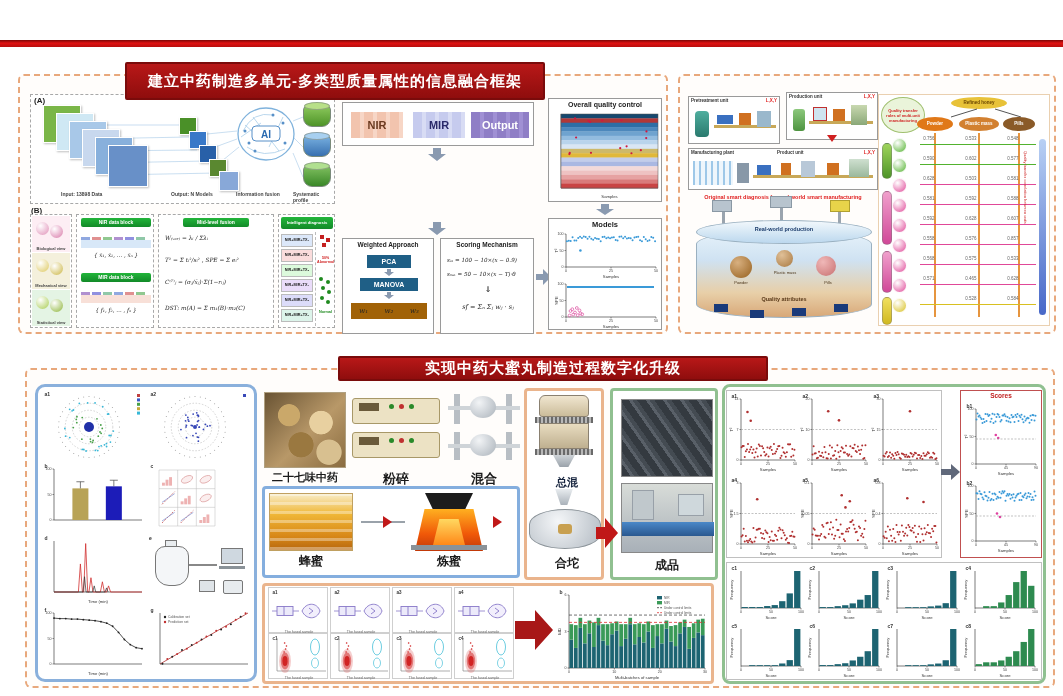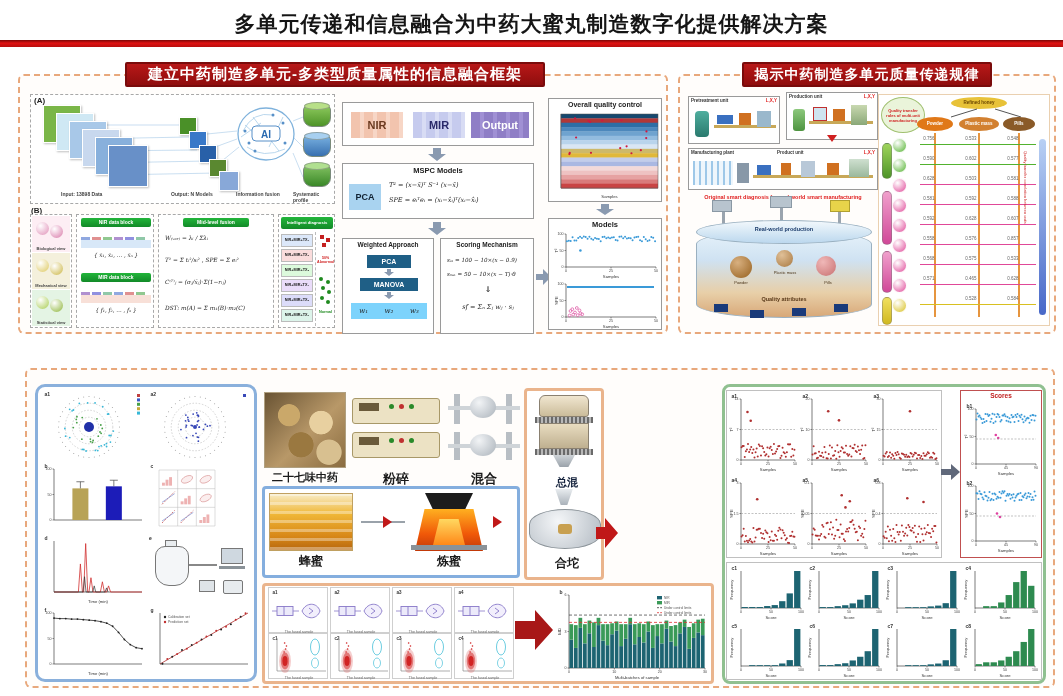--- a/index.html
+++ b/index.html
@@ -31,25 +31,24 @@
   .sq{position:absolute;border:1px solid #fff;box-shadow:1px 1px 2px rgba(0,0,0,.25)}
   .greenhdr{background:linear-gradient(#22b53a,#128a28);color:#fff;font-weight:bold;text-align:center;
             border-radius:2px}
   .mfont{font-family:"DejaVu Serif",serif;font-style:italic}
 </style>
 </head>
 <body>
 
 <div class="stage">
 
-  <div class="title">多单元传递和信息融合为中药大蜜丸制造数字化提供解决方案</div>
   <div class="redbar"></div>
 
-  <div class="phead" style="left:125px;top:62px;width:420px;height:25px;font-size:15px">建立中药制造多单元-多类型质量属性的信息融合框架</div>
-  <div class="phead" style="left:742px;top:62px;width:250px;height:25px;font-size:14px">揭示中药制造多单元质量传递规律</div>
+  <div class="phead" style="left:125px;top:62px;width:420px;height:38px;font-size:15px">建立中药制造多单元-多类型质量属性的信息融合框架</div>
+  <div class="phead" style="left:338px;top:356px;width:430px;height:25px;font-size:15px">实现中药大蜜丸制造过程数字化升级</div>
 
   <section class="abs dashp" style="left:18px;top:74px;width:650px;height:260px">
 
     <div class="abs dash2" style="left:10px;top:18px;width:305px;height:110px">
       <span class="abs" style="left:3px;top:1px;font-size:8px;font-weight:bold">(A)</span>
       <svg class="abs" style="left:0;top:0" width="303" height="106">
         <g stroke="#8ab8e0" stroke-width="0.7" opacity="0.65">
           <line x1="48" y1="30" x2="150" y2="30"></line>
             <line x1="52" y1="44" x2="158" y2="42"></line>
           <line x1="60" y1="56" x2="166" y2="55"></line>
@@ -169,41 +168,35 @@
 
     <div class="abs gbox" style="left:322px;top:26px;width:192px;height:44px">
       <span class="chip abs" style="left:8px;top:9px;width:52px;height:26px;line-height:26px;font-size:11px;background:repeating-linear-gradient(90deg,#f2c4ae 0 9px,#f7d6c6 9px 13px);color:#6a3a20">NIR</span>
       <span class="chip abs" style="left:70px;top:9px;width:52px;height:26px;line-height:26px;font-size:11px;background:repeating-linear-gradient(90deg,#c6cbee 0 9px,#d8dcf4 9px 13px);color:#2a2a6a">MIR</span>
       <span class="chip abs" style="left:128px;top:9px;width:58px;height:26px;line-height:26px;font-size:11px;background:repeating-linear-gradient(90deg,#8f7ec6 0 9px,#a090d4 9px 13px);color:#fff">Output</span>
     </div>
     <svg class="abs" style="left:408px;top:72px" width="18" height="14">
       <polygon points="5,0 13,0 13,6 18,6 9,13 0,6 5,6" fill="#8a9ab0"></polygon>
       </svg>
 
-    <div class="abs gbox" style="left:322px;top:87px;width:192px;height:56px">
-      <div style="text-align:center;font-size:7.5px;font-weight:bold;padding-top:2px">MSPC Models</div>
-      <span class="chip abs" style="left:6px;top:20px;width:32px;height:26px;line-height:26px;font-size:9px;background:#a9d3f0;color:#123">PCA</span>
-      <div class="abs mfont" style="left:46px;top:17px;font-size:6.5px">T² = (x−x̄)ᵀ S⁻¹ (x−x̄)</div>
-      <div class="abs mfont" style="left:46px;top:32px;font-size:6.5px">SPE = eᵢᵀeᵢ = (xᵢ−x̂ᵢ)ᵀ(xᵢ−x̂ᵢ)</div>
-    </div>
     <svg class="abs" style="left:408px;top:146px" width="18" height="14">
       <polygon points="5,0 13,0 13,6 18,6 9,13 0,6 5,6" fill="#8a9ab0"></polygon>
       </svg>
 
     <div class="abs gbox" style="left:322px;top:162px;width:92px;height:96px">
       <div style="text-align:center;font-size:6.5px;font-weight:bold;padding-top:2px">Weighted Approach</div>
       <span class="chip abs" style="left:24px;top:16px;width:44px;height:13px;line-height:13px;font-size:7px;background:#1f5f86;color:#fff">PCA</span>
       <svg class="abs" style="left:41px;top:30px" width="10" height="8">
           <polygon points="3,0 7,0 7,3 10,3 5,7 0,3 3,3" fill="#8a9ab0"></polygon>
         </svg>
       <span class="chip abs" style="left:17px;top:39px;width:58px;height:13px;line-height:13px;font-size:7px;background:#1f5f86;color:#fff">MANOVA</span>
       <svg class="abs" style="left:41px;top:53px" width="10" height="8">
           <polygon points="3,0 7,0 7,3 10,3 5,7 0,3 3,3" fill="#8a9ab0"></polygon>
         </svg>
-      <div class="abs" style="left:8px;top:64px;width:76px;height:16px;background:#7dd3fc;display:flex;justify-content:space-around;align-items:center">
+      <div class="abs" style="left:8px;top:64px;width:76px;height:16px;background:#a16207;display:flex;justify-content:space-around;align-items:center">
         <span class="mfont" style="font-size:7px">w₁</span>
         <span class="mfont" style="font-size:7px">w₂</span>
         <span class="mfont" style="font-size:7px">w₃</span>
       </div>
     </div>
     <div class="abs gbox" style="left:420px;top:162px;width:94px;height:96px">
       <div style="text-align:center;font-size:6.5px;font-weight:bold;padding-top:2px">Scoring Mechanism</div>
       <div class="abs mfont" style="left:6px;top:18px;font-size:5.6px">sᵢₙ = 100 − 10×(x − 0.9)</div>
       <div class="abs mfont" style="left:6px;top:32px;font-size:5.6px">sₒᵤₜ = 50 − 10×(x − T)·θ</div>
       <div class="abs" style="left:0;top:46px;width:94px;text-align:center;font-size:8px">⇓</div>
@@ -840,20 +833,30 @@
     <div class="abs" style="left:26px;top:98px;width:22px;height:16px;background:linear-gradient(#e8ecef,#aab2ba);clip-path:polygon(10% 0,90% 0,65% 100%,35% 100%)"></div>
     <div class="abs" style="left:2px;top:118px;width:72px;height:40px;border-radius:50%/38%;background:radial-gradient(circle at 40% 30%,#f4f6f8,#b2bac2);border:1px solid #8a9298">
       <div class="abs" style="left:28px;top:14px;width:14px;height:10px;background:#c8a050;border-radius:3px"></div>
     </div>
     <div class="flowlab" style="left:10px;top:164px;width:60px;font-size:12px">合坨</div>
   </div>
   <svg class="abs" style="left:596px;top:518px;z-index:4" width="22" height="30">
     <polygon points="0,9 9,9 9,0 22,15 9,30 9,21 0,21" fill="#c01818"></polygon>
     </svg>
 
+  <div class="abs" style="left:610px;top:388px;width:108px;height:192px;border:3px solid #90c090;border-radius:4px;background:#fff;z-index:2">
+    <div class="abs" style="left:8px;top:8px;width:92px;height:78px;border:1px solid #888;
+                background:repeating-linear-gradient(55deg,#343a40 0 7px,#596068 7px 10px,#444b52 10px 14px)"></div>
+    <div class="abs" style="left:8px;top:92px;width:92px;height:70px;border:1px solid #888;background:linear-gradient(#d8dcd8,#a8b0b8)">
+      <div class="abs" style="left:0;top:38px;width:92px;height:14px;background:linear-gradient(#4a88c8,#2a5890)"></div>
+      <div class="abs" style="left:10px;top:6px;width:22px;height:30px;background:#c0c8cc;border:1px solid #98a0a8"></div>
+      <div class="abs" style="left:56px;top:10px;width:26px;height:22px;background:#cfd8dc;border:1px solid #98a0a8"></div>
+    </div>
+    <div class="flowlab" style="left:24px;top:166px;width:60px;font-size:12px">成品</div>
+  </div>
 
   <div class="abs" style="left:722px;top:384px;width:324px;height:300px;border:3px solid #90c090;border-radius:8px;background:#fff;z-index:2"></div>
   <div class="abs gbox" style="left:726px;top:390px;width:216px;height:168px;z-index:3;border-color:#c0c0c0"></div>
   <div class="chart" style="left:728px;top:392px;width:70px;height:80px;z-index:4"><svg width="70" height="80">
         <line x1="13" y1="68" x2="67" y2="68" stroke="#444" stroke-width="0.7"></line>
         <line x1="13" y1="7" x2="13" y2="68" stroke="#444" stroke-width="0.7"></line>
         <line x1="11.5" y1="68" x2="13" y2="68" stroke="#444" stroke-width="0.6"></line>
         <text x="10.5" y="69.4" font-size="3.6" fill="#444" text-anchor="end">0</text>
         <line x1="11.5" y1="37.5" x2="13" y2="37.5" stroke="#444" stroke-width="0.6"></line>
         <text x="10.5" y="38.9" font-size="3.6" fill="#444" text-anchor="end">7</text>

